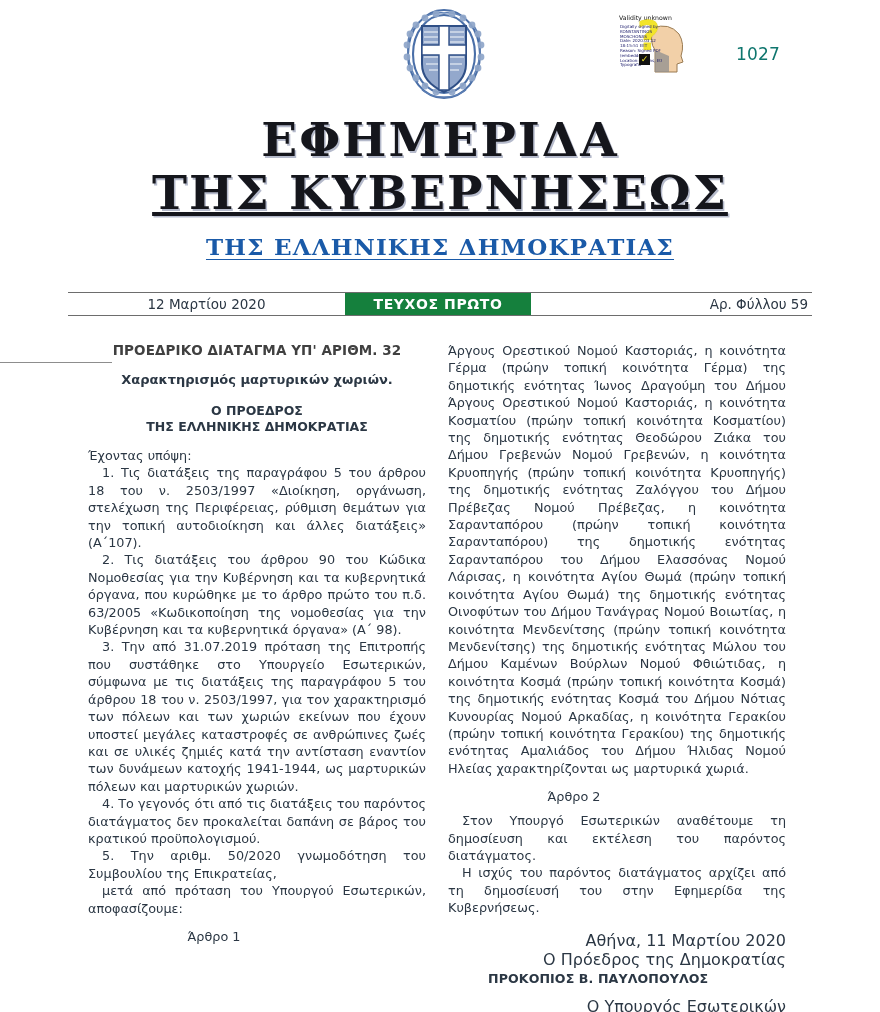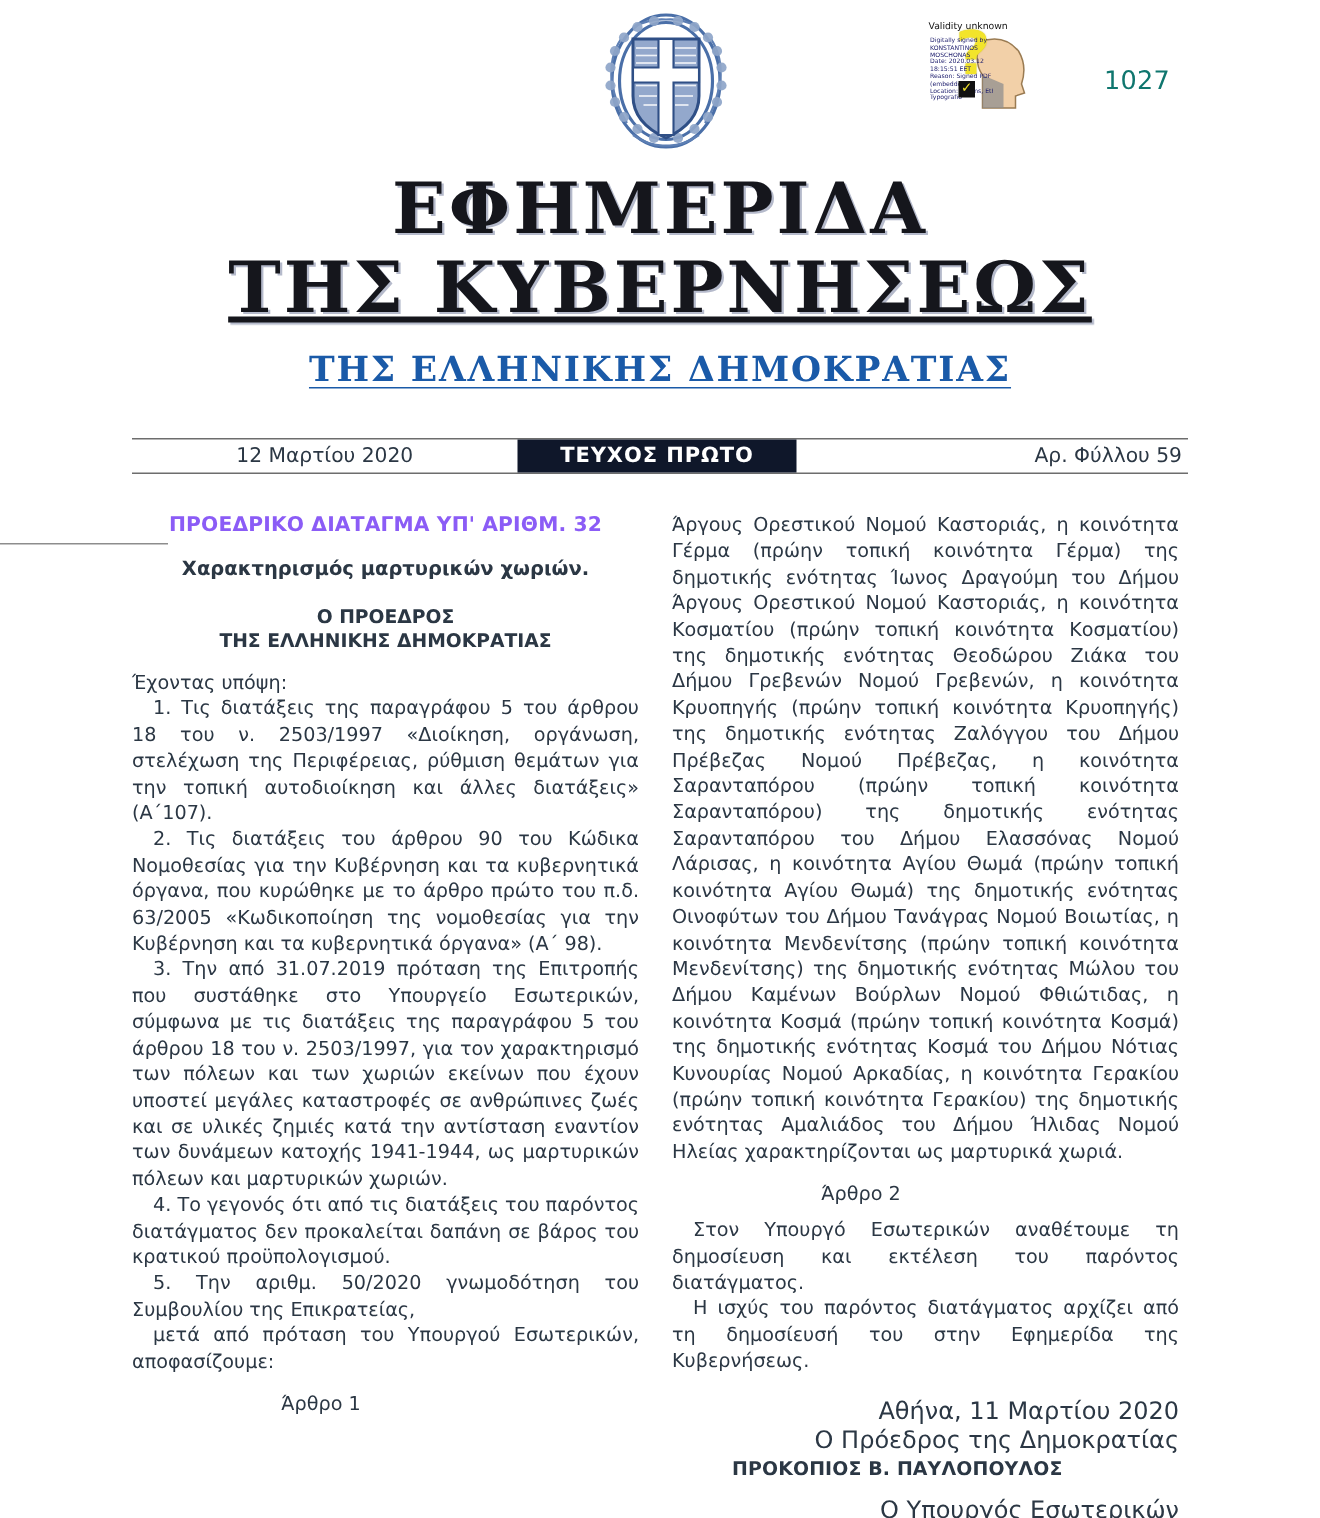--- a/index.html
+++ b/index.html
@@ -119,21 +119,21 @@
     letter-spacing: 1.2px;
     margin-top: 12px;
     text-decoration: underline;
     text-underline-offset: 4px;
     text-decoration-thickness: 1px;
   }
 
   
   .issue-wrap {
     margin-top: 30px;
-    padding: 0 88px;
+    padding: 0 68px;
   }
   .issue-rule {
     height: 1px;
     background: #6d6d6d;
   }
   .issue-bar {
     position: relative;
     height: 22px;
     display: flex;
     align-items: stretch;
@@ -143,21 +143,21 @@
     flex: 1 1 0;
     display: flex;
     align-items: center;
     font-size: 13.5px;
     color: #2b3744;
   }
   .issue-date { justify-content: center; }
   .issue-sheet { justify-content: flex-end; padding-right: 4px; }
   .issue-type {
     width: 186px;
-    background: #0f172a;
+    background: #15803d;
     color: #ffffff;
     font-weight: bold;
     font-size: 14px;
     letter-spacing: 0.6px;
     display: flex;
     align-items: center;
     justify-content: center;
   }
 
   
@@ -181,21 +181,21 @@
     position: absolute;
     left: -88px;
     top: 20px;
     width: 112px;
     height: 1px;
     background: #8d8d8d;
   }
   .decree-title {
     font-size: 13.5px;
     font-weight: bold;
-    color: #8b5cf6;
+    color: #404040;
     letter-spacing: 0.1px;
   }
 
   .subject {
     text-align: center;
     font-size: 13px;
     font-weight: bold;
     color: #2b3744;
     margin-bottom: 16px;
   }

